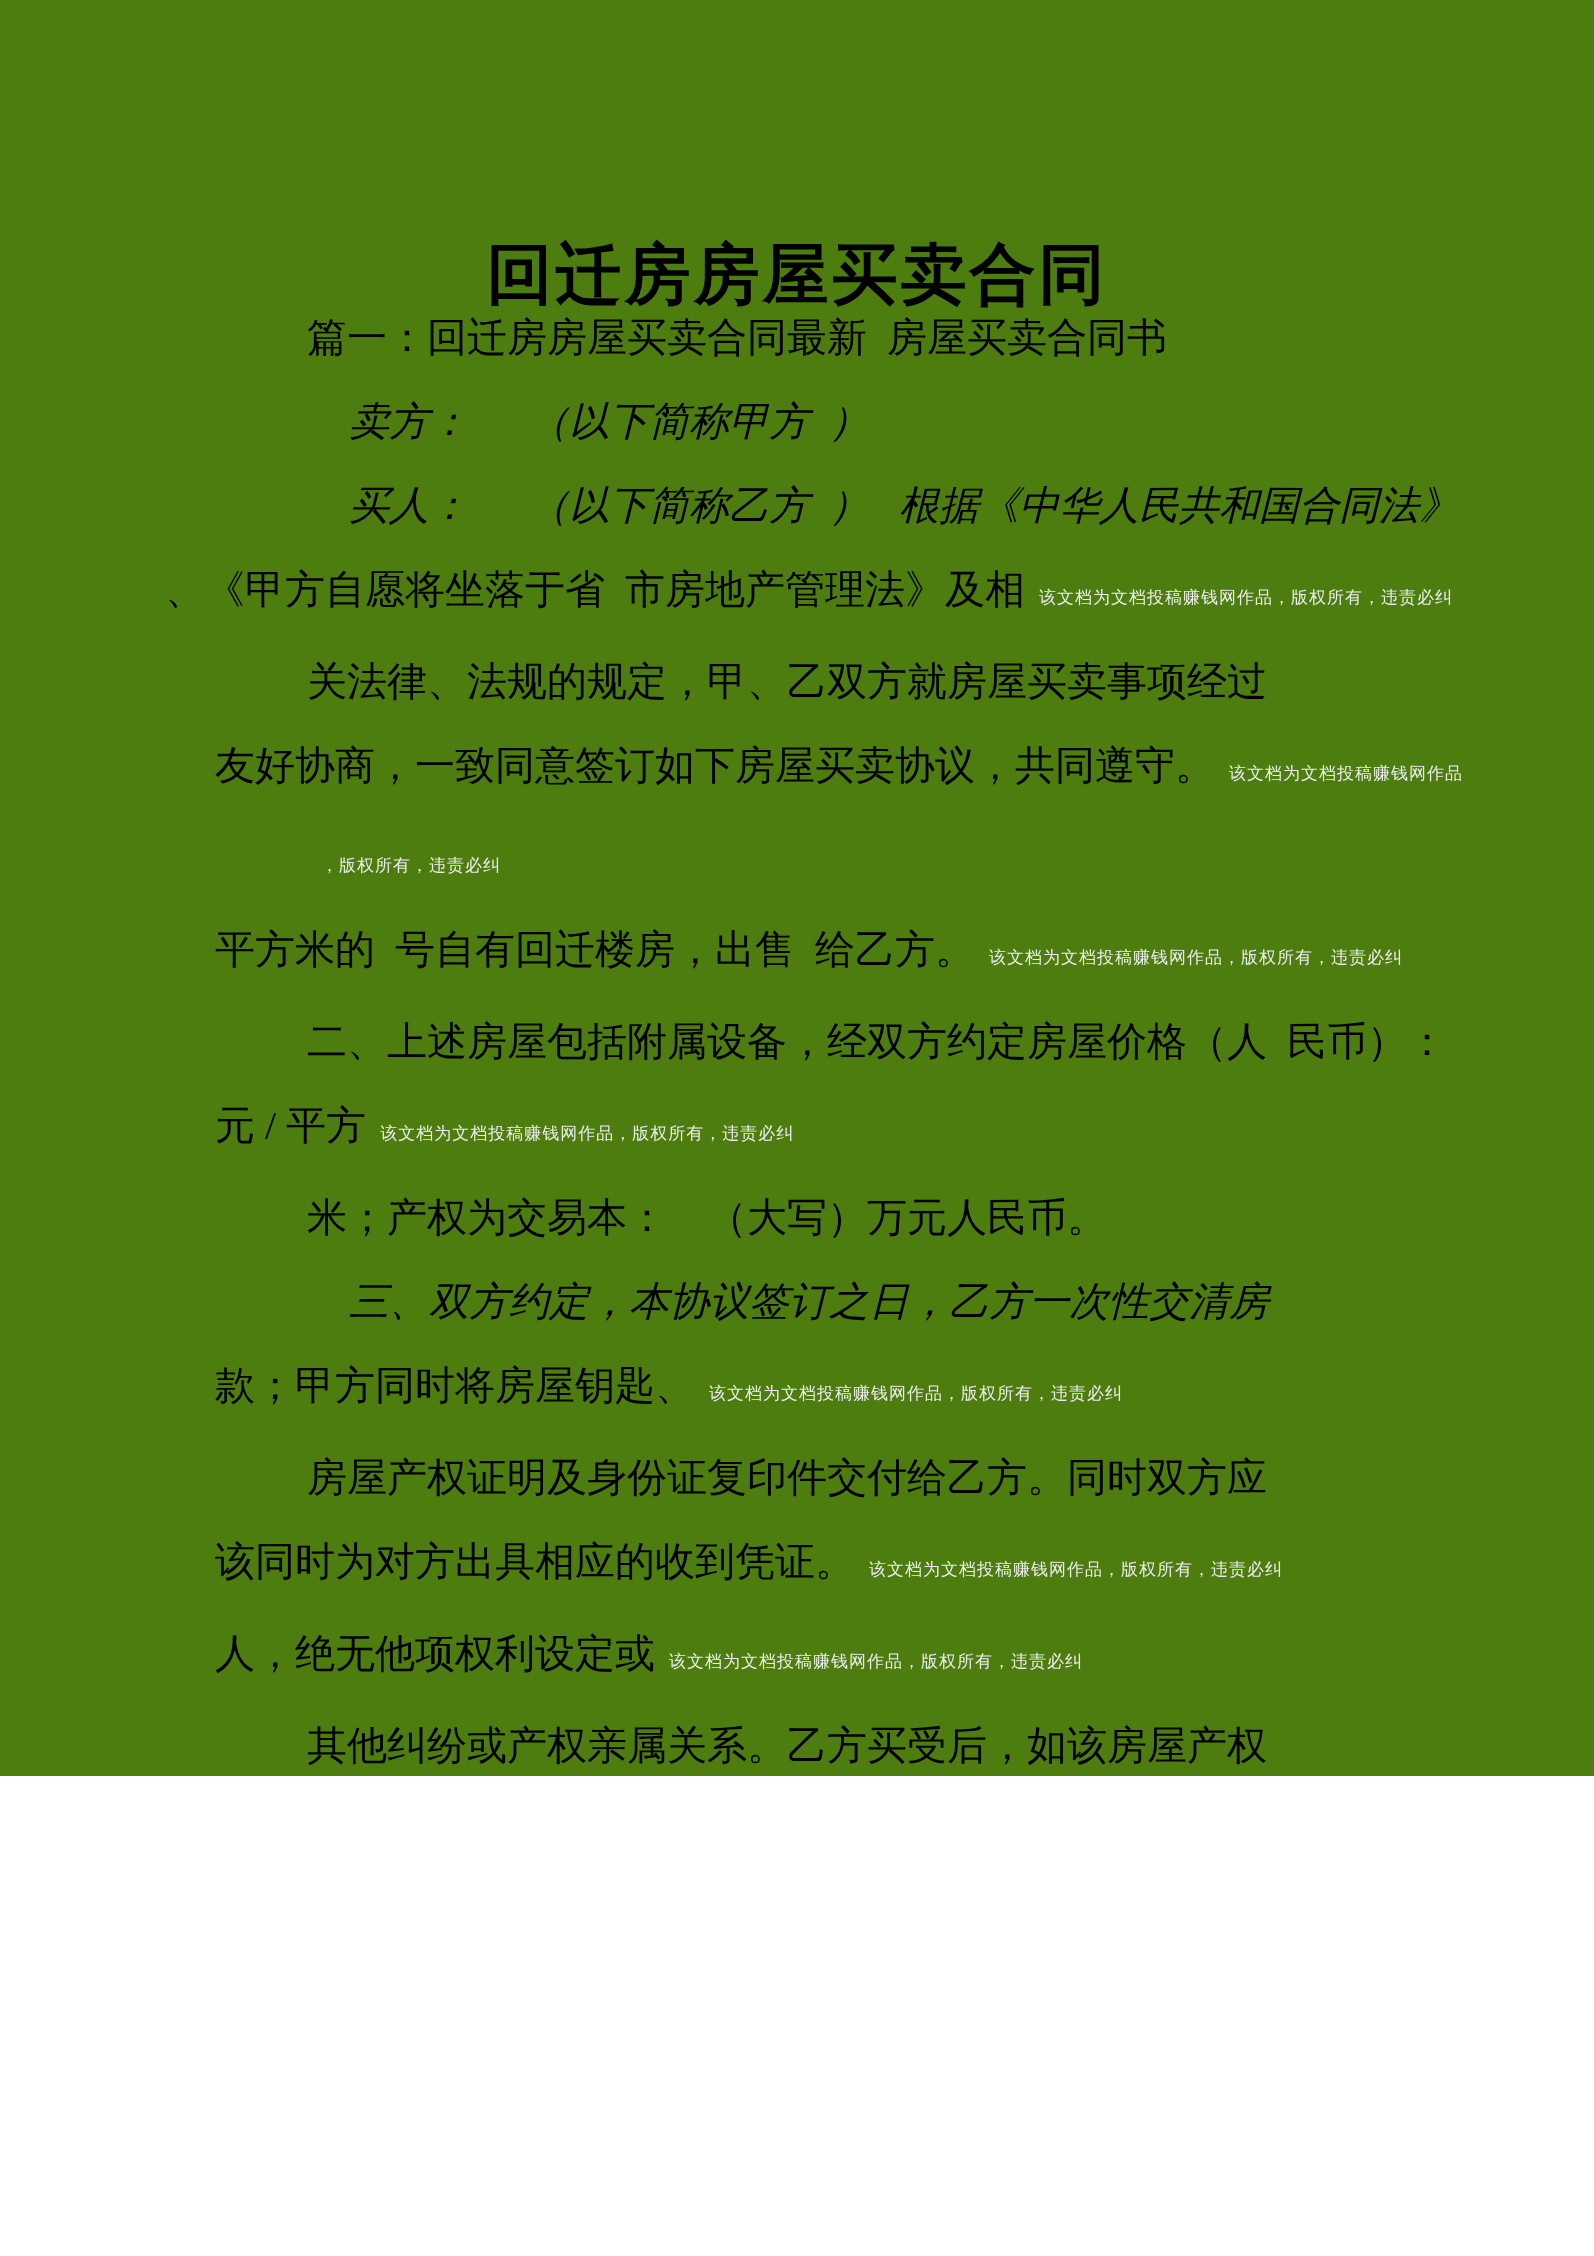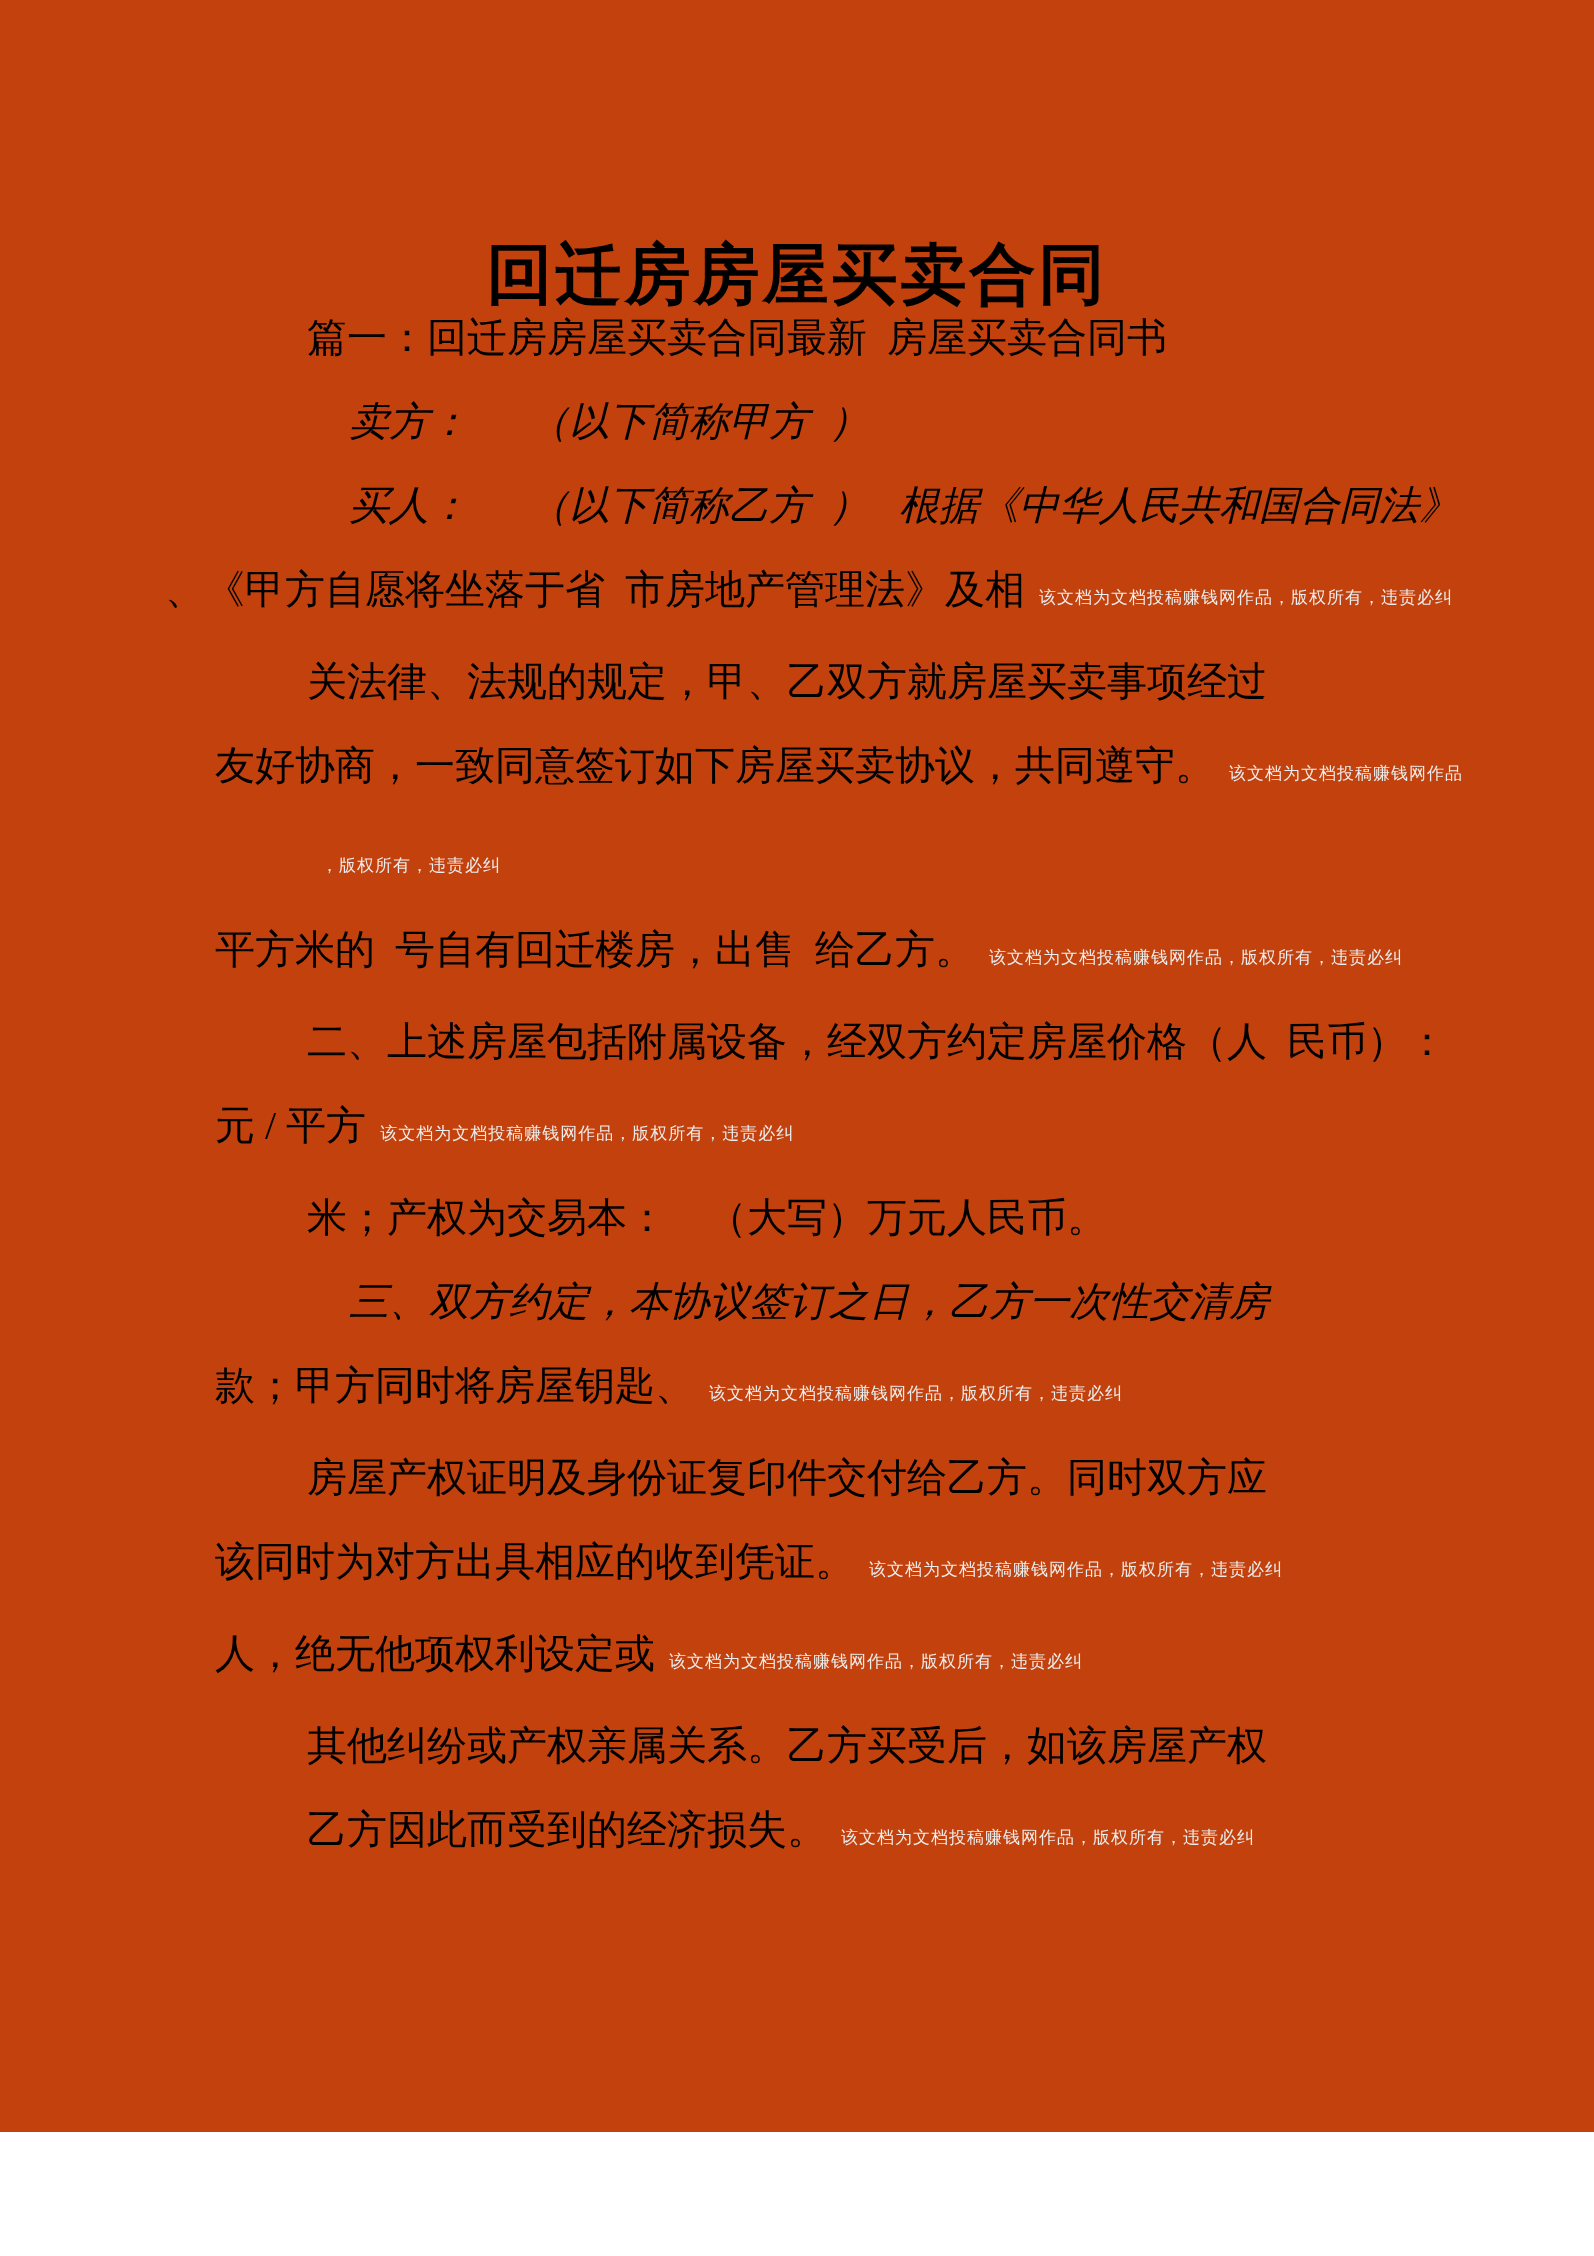--- a/index.html
+++ b/index.html
@@ -3,22 +3,22 @@
 <meta charset="utf-8">
 <style>
   html, body {
     margin: 0;
     padding: 0;
     background: #ffffff;
   }
   .page {
     position: relative;
     width: 1594px;
-    height: 2132px;
-    background: #c2410c;
+    height: 1776px;
+    background: #4d7c0f;
     overflow: hidden;
     color: #000000;
     font-family: "Liberation Serif", "DejaVu Serif", serif;
   }
   .doc-title {
     position: absolute;
     top: 186px;
     left: 0;
     right: 0;
     text-align: center;

